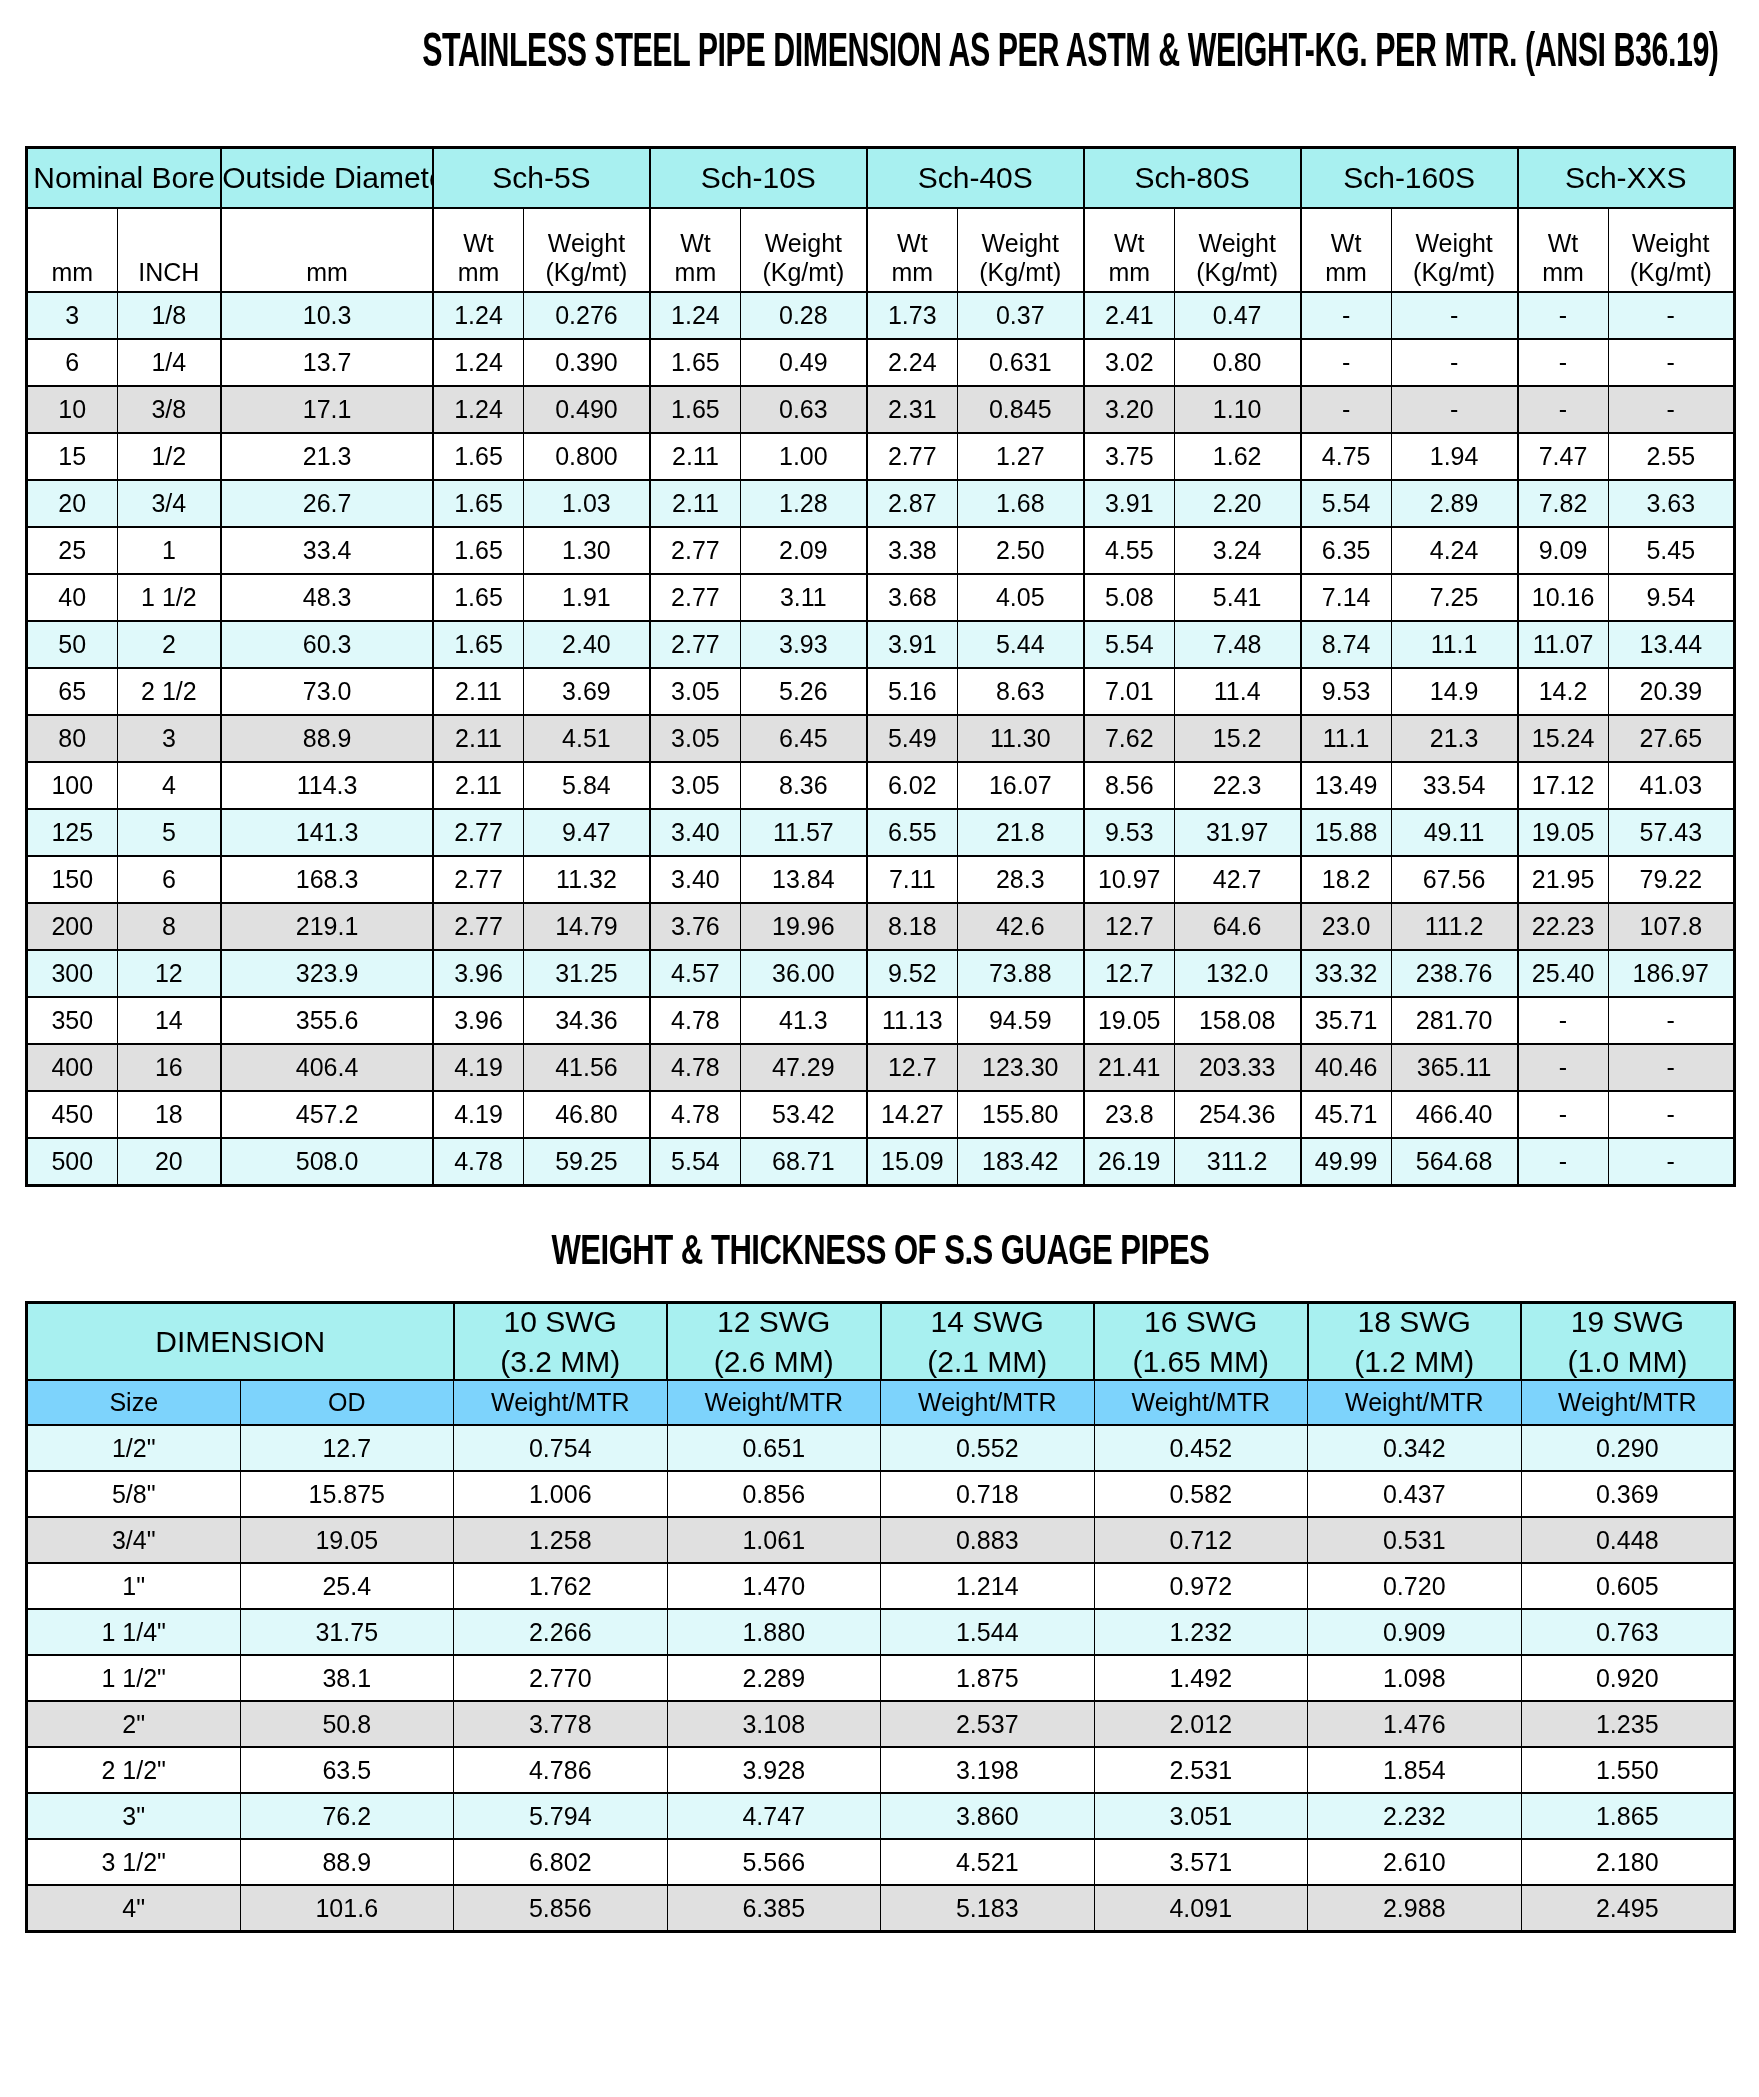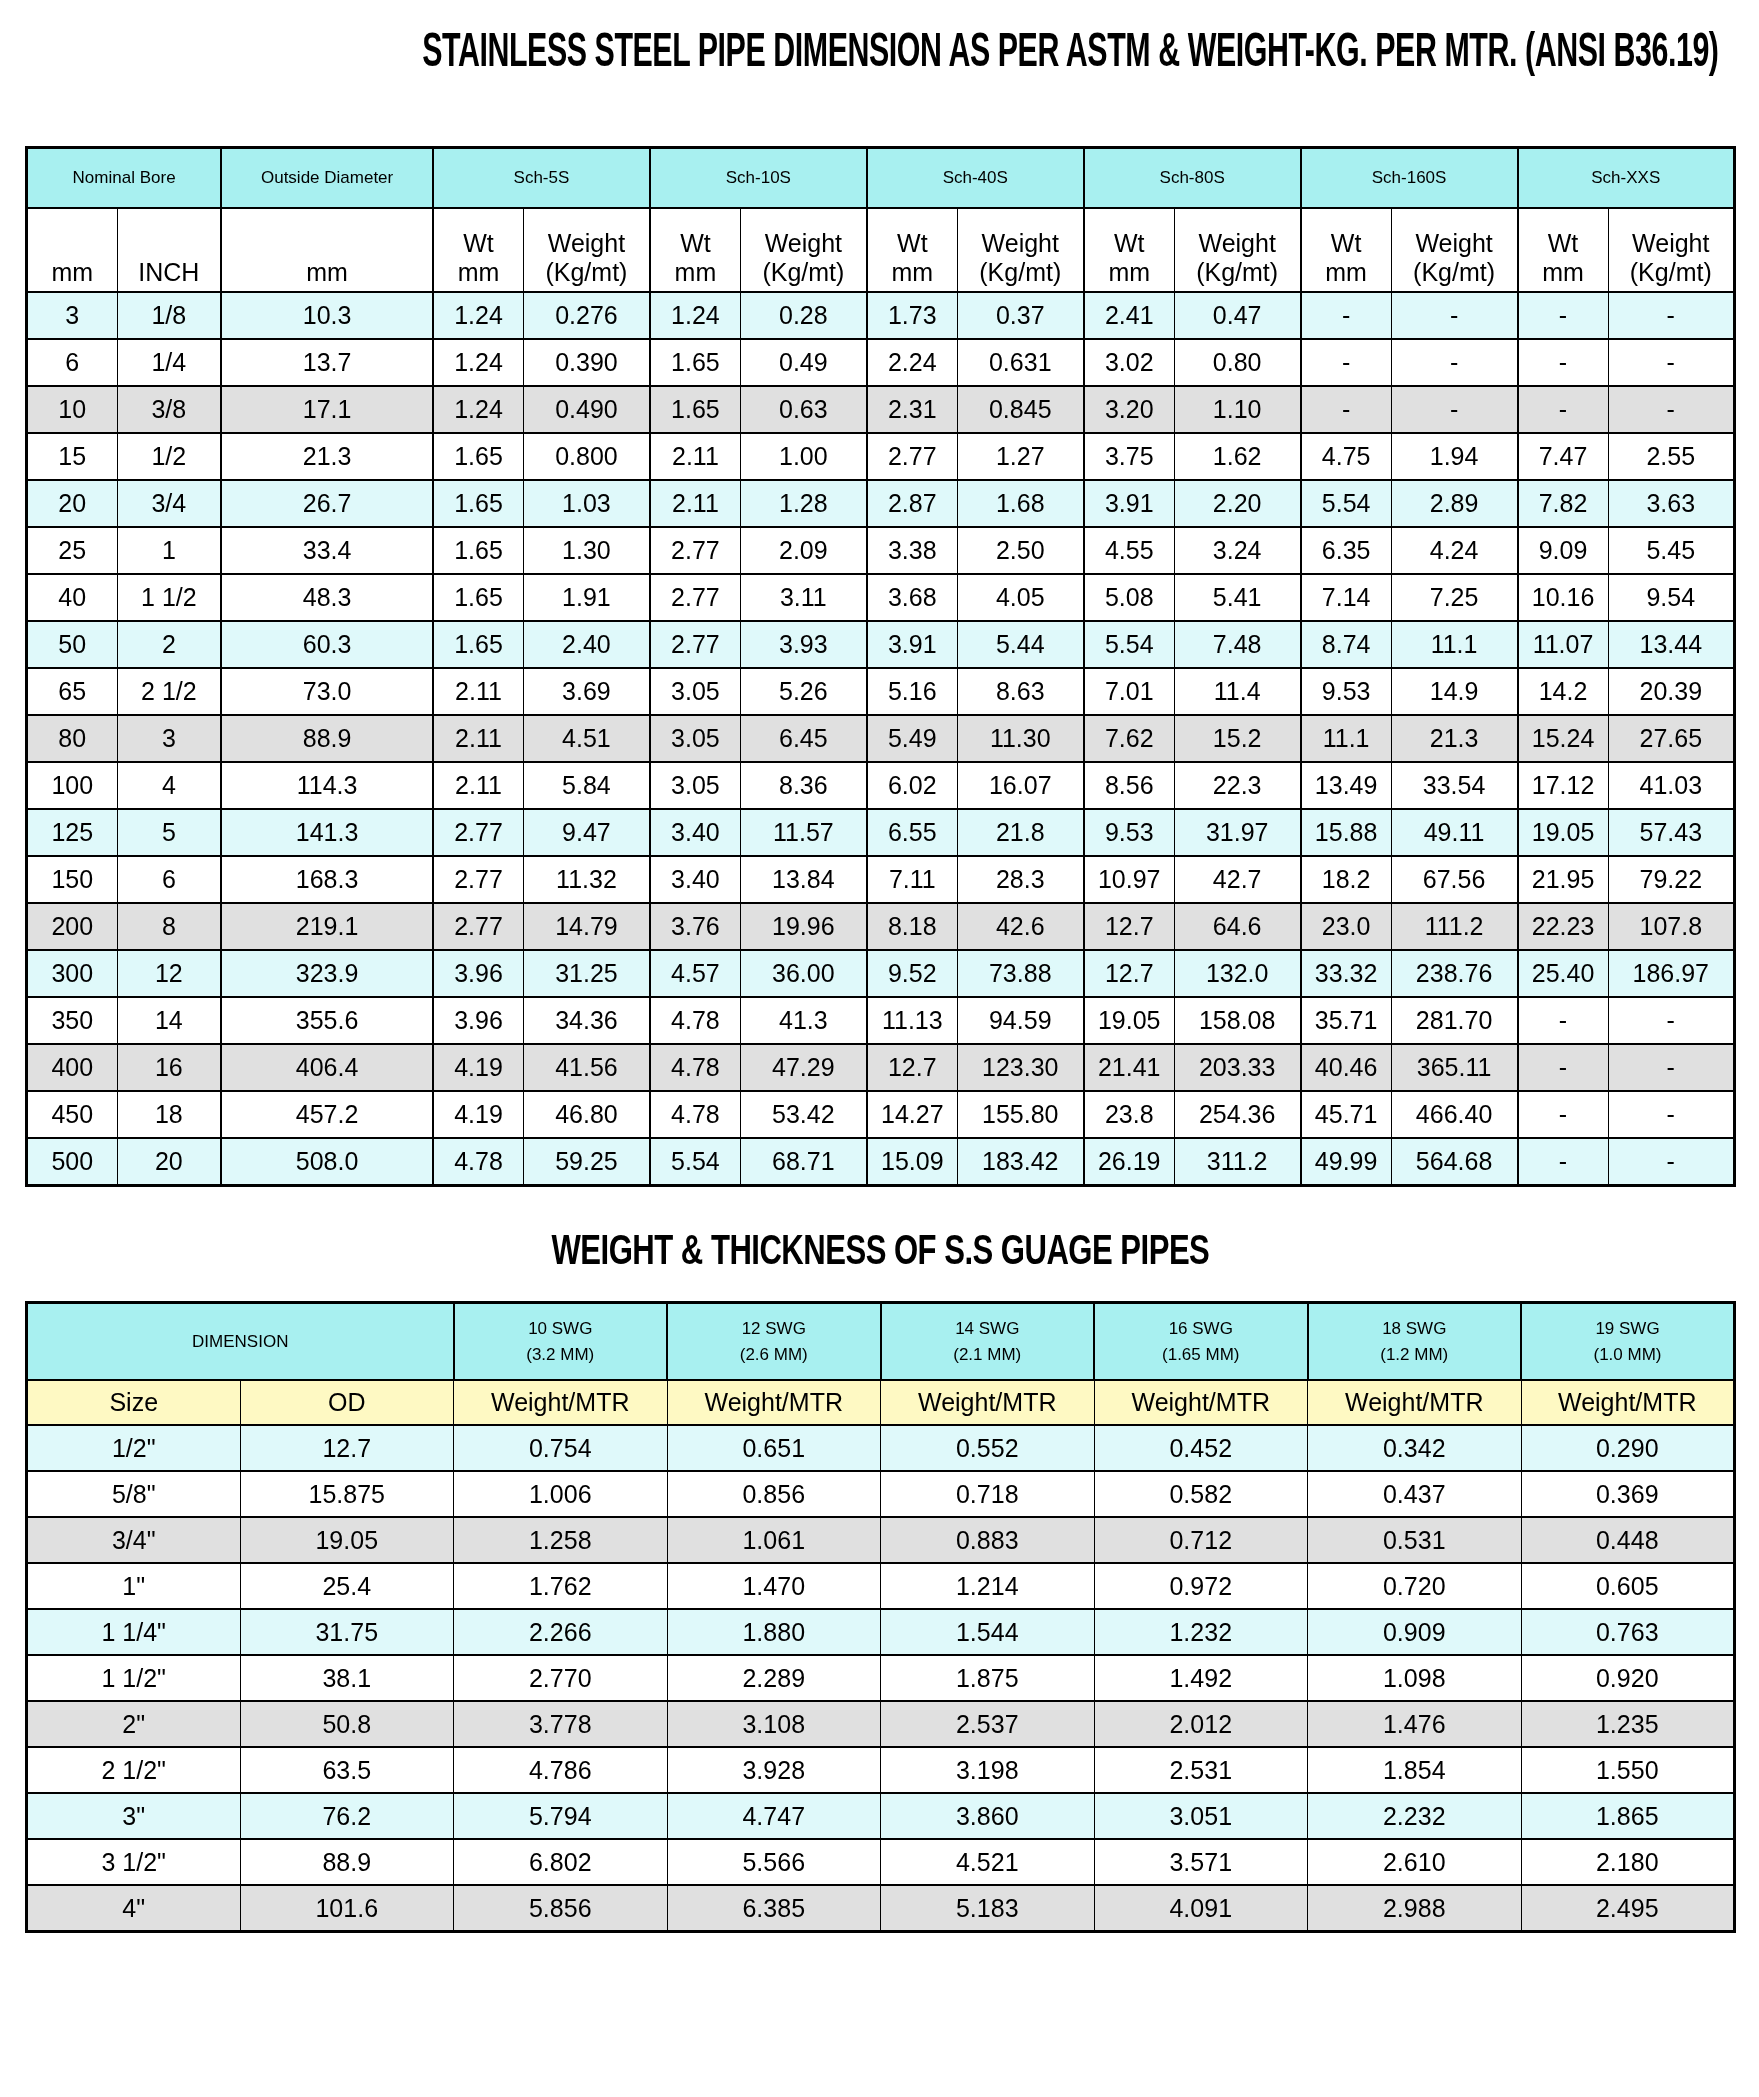--- a/index.html
+++ b/index.html
@@ -57,39 +57,39 @@
     overflow: hidden;
     white-space: nowrap;
   }
   th.gb, td.gb { border-left-width: 2.2px; }
 
   
   tr.group-row th {
     height: 58px;
     background: #a8f0f0;
     border-left-width: 2.2px;
-    font-size: 17px;
+    font-size: 30px;
   }
   
   tr.sub-row-tall th {
     height: 82px;
     background: #ffffff;
     vertical-align: top;
   }
   tr.sub-row-tall th .lines {
     display: flex;
     flex-direction: column;
     justify-content: flex-end;
     height: 72px;
     padding: 6px 1.5px 4.5px 1.5px;
   }
   
   tr.sub-row-short th {
     height: 43px;
-    background: #fef9c3;
+    background: #7dd3fc;
     vertical-align: middle;
   }
   tr.group-row th .lines {
     display: flex;
     flex-direction: column;
     justify-content: center;
     gap: 6px;
     height: 100%;
   }
   #gauge-table tr.group-row th { height: 75px; }

